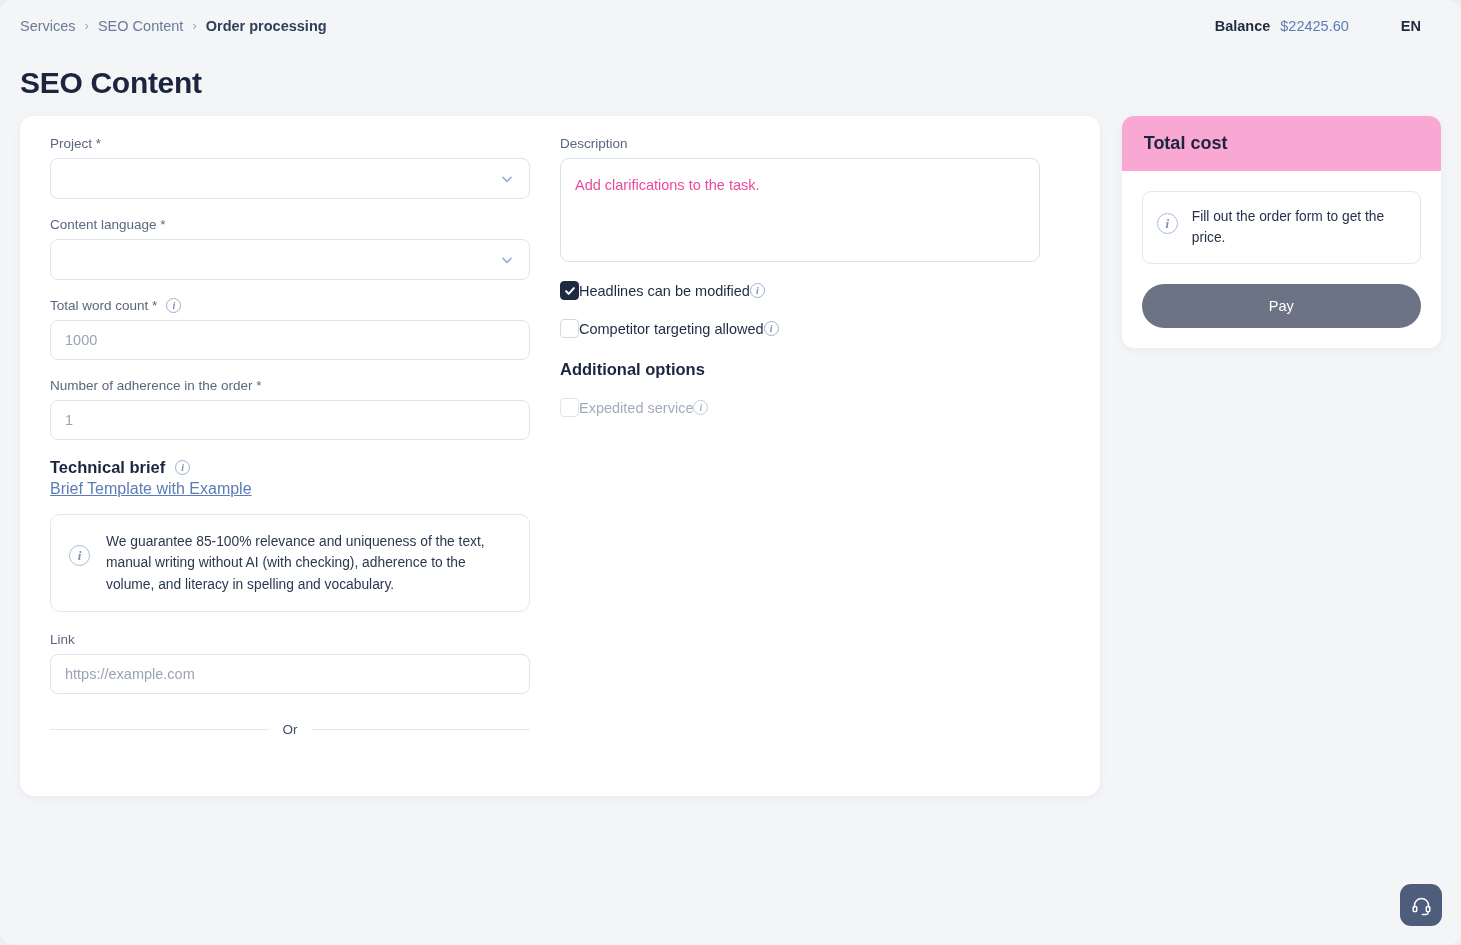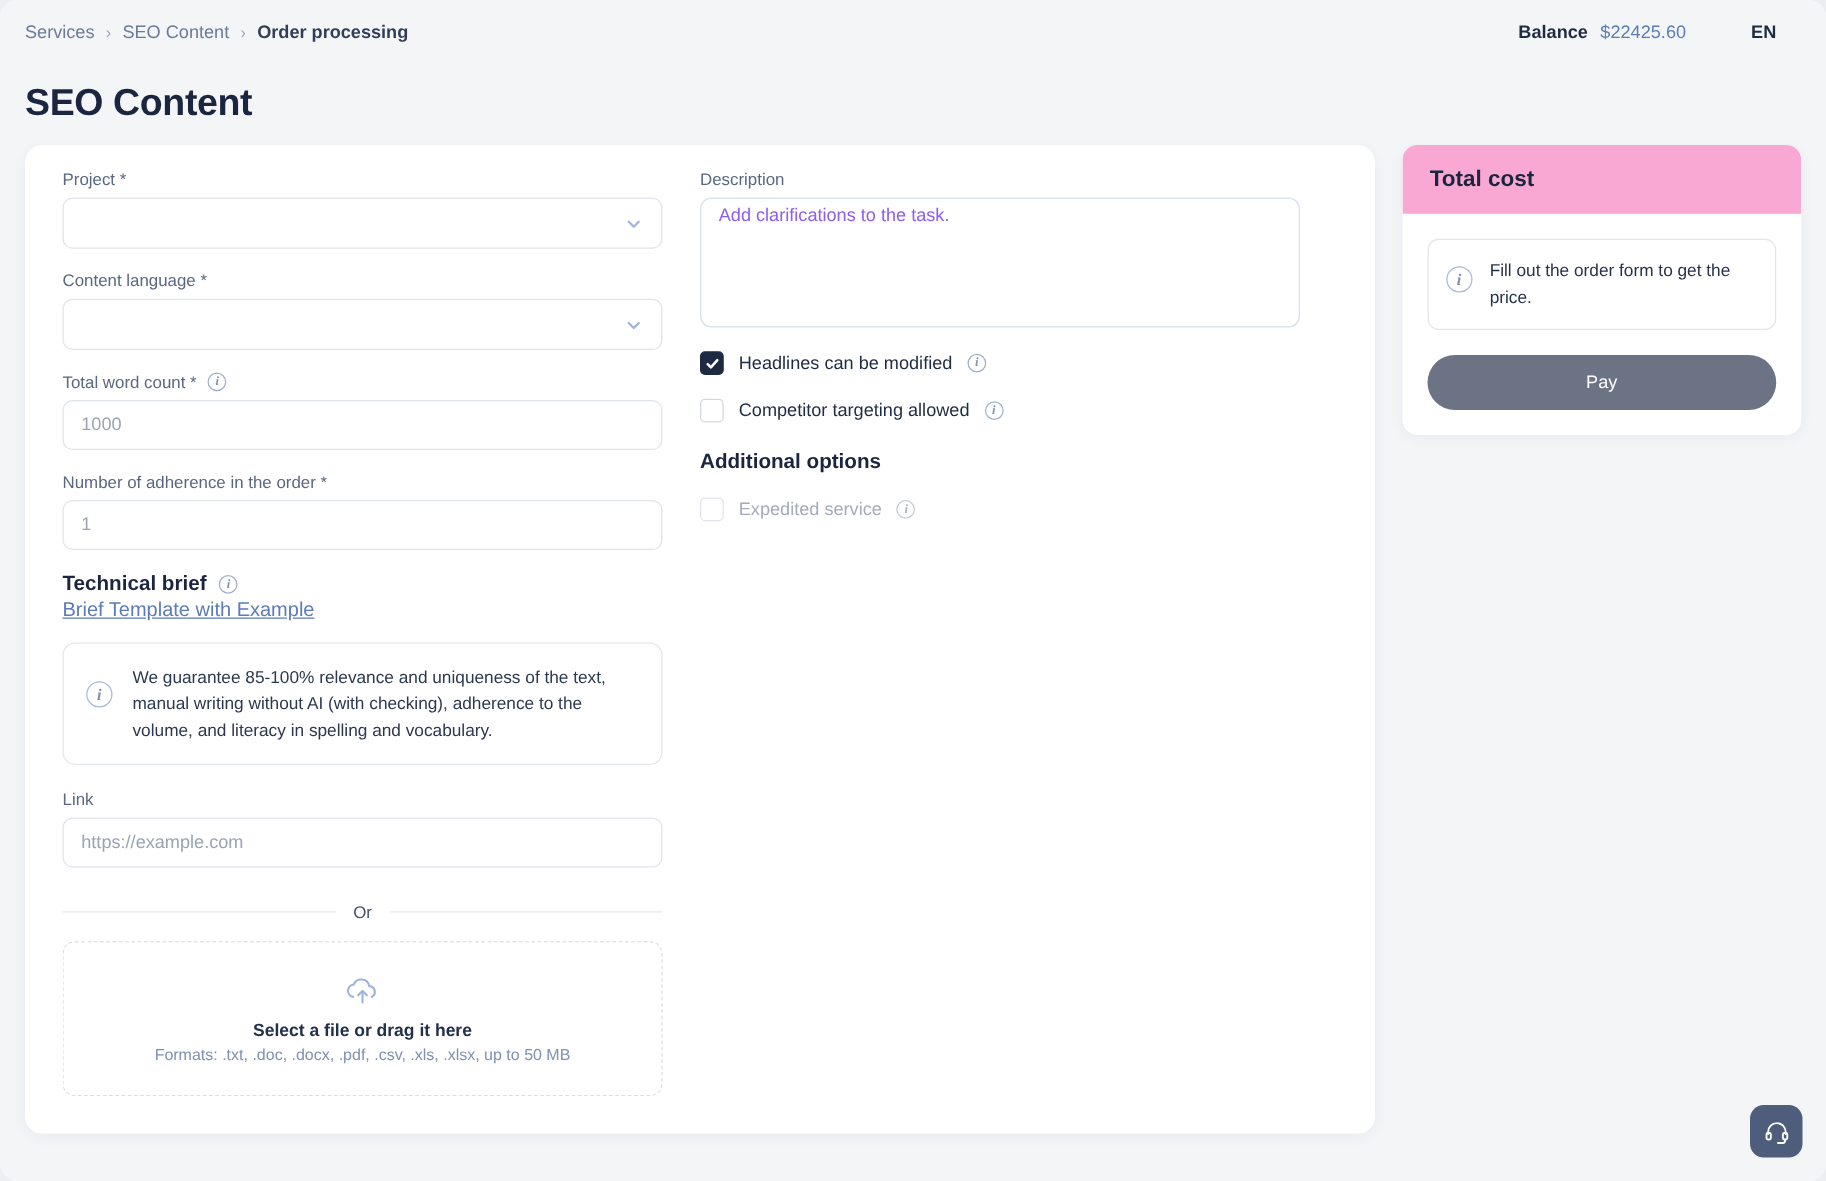--- a/index.html
+++ b/index.html
@@ -134,28 +134,28 @@
     gap: 4px; cursor: pointer; background: #fff;
   }
   .dz-title { font-size: 14px; font-weight: bold; color: #23304a; }
   .dz-formats { font-size: 12.8px; color: #7e90b2; }
   .cloud-icon { color: #9bb3dd; margin-bottom: 6px; }
 
   
   .textarea-box {
     width: 100%; height: 104px;
     border: 1px solid #d8e0ee; border-radius: 9px;
-    background: #fff; padding: 4px 14px;
-    font-size: 14.5px; color: #8b5cf6;
+    background: #fff; padding: 16px 14px;
+    font-size: 14.5px; color: #ec4899;
     line-height: 1.4;
   }
 
   
   .check-row {
-    display: flex; align-items: center; gap: 12px;
+    display: flex; align-items: center; gap: 0;
     margin-top: 19px;
   }
   .cbox {
     width: 19px; height: 19px; border-radius: 4px;
     border: 1.6px solid #d3d8e2; background: #fff;
     flex: none; cursor: pointer;
     display: flex; align-items: center; justify-content: center;
   }
   .cbox.checked { background: #1e2a42; border-color: #1e2a42; }
   .cbox.disabled { border-color: #e0e3ea; cursor: default; }
@@ -279,29 +279,20 @@
 
         <div class="field">
           <div class="field-label">Link</div>
           <div class="text-input">https://example.com</div>
         </div>
 
         <div class="or-divider">
           <span>Or</span>
         </div>
 
-        <div class="dropzone">
-          <svg class="cloud-icon" width="30" height="26" viewBox="0 0 30 26" fill="none" stroke="currentColor" stroke-width="1.7" stroke-linecap="round" stroke-linejoin="round">
-            <path d="M7.5 17.5A5 5 0 0 1 8 7.6a6.5 6.5 0 0 1 12.4 1.3A4.6 4.6 0 0 1 22.5 17.5"></path>
-            <path d="M15 13v9"></path>
-              <path d="M11.5 16.2L15 12.8l3.5 3.4"></path>
-          </svg>
-          <div class="dz-title">Select a file or drag it here</div>
-          <div class="dz-formats">Formats: .txt, .doc, .docx, .pdf, .csv, .xls, .xlsx, up to 50 MB</div>
-        </div>
       </div>
 
       <div class="col-right">
 
         <div class="field">
           <div class="field-label">Description</div>
           <div class="textarea-box">Add clarifications to the task.</div>
         </div>
 
         <div class="check-row">

